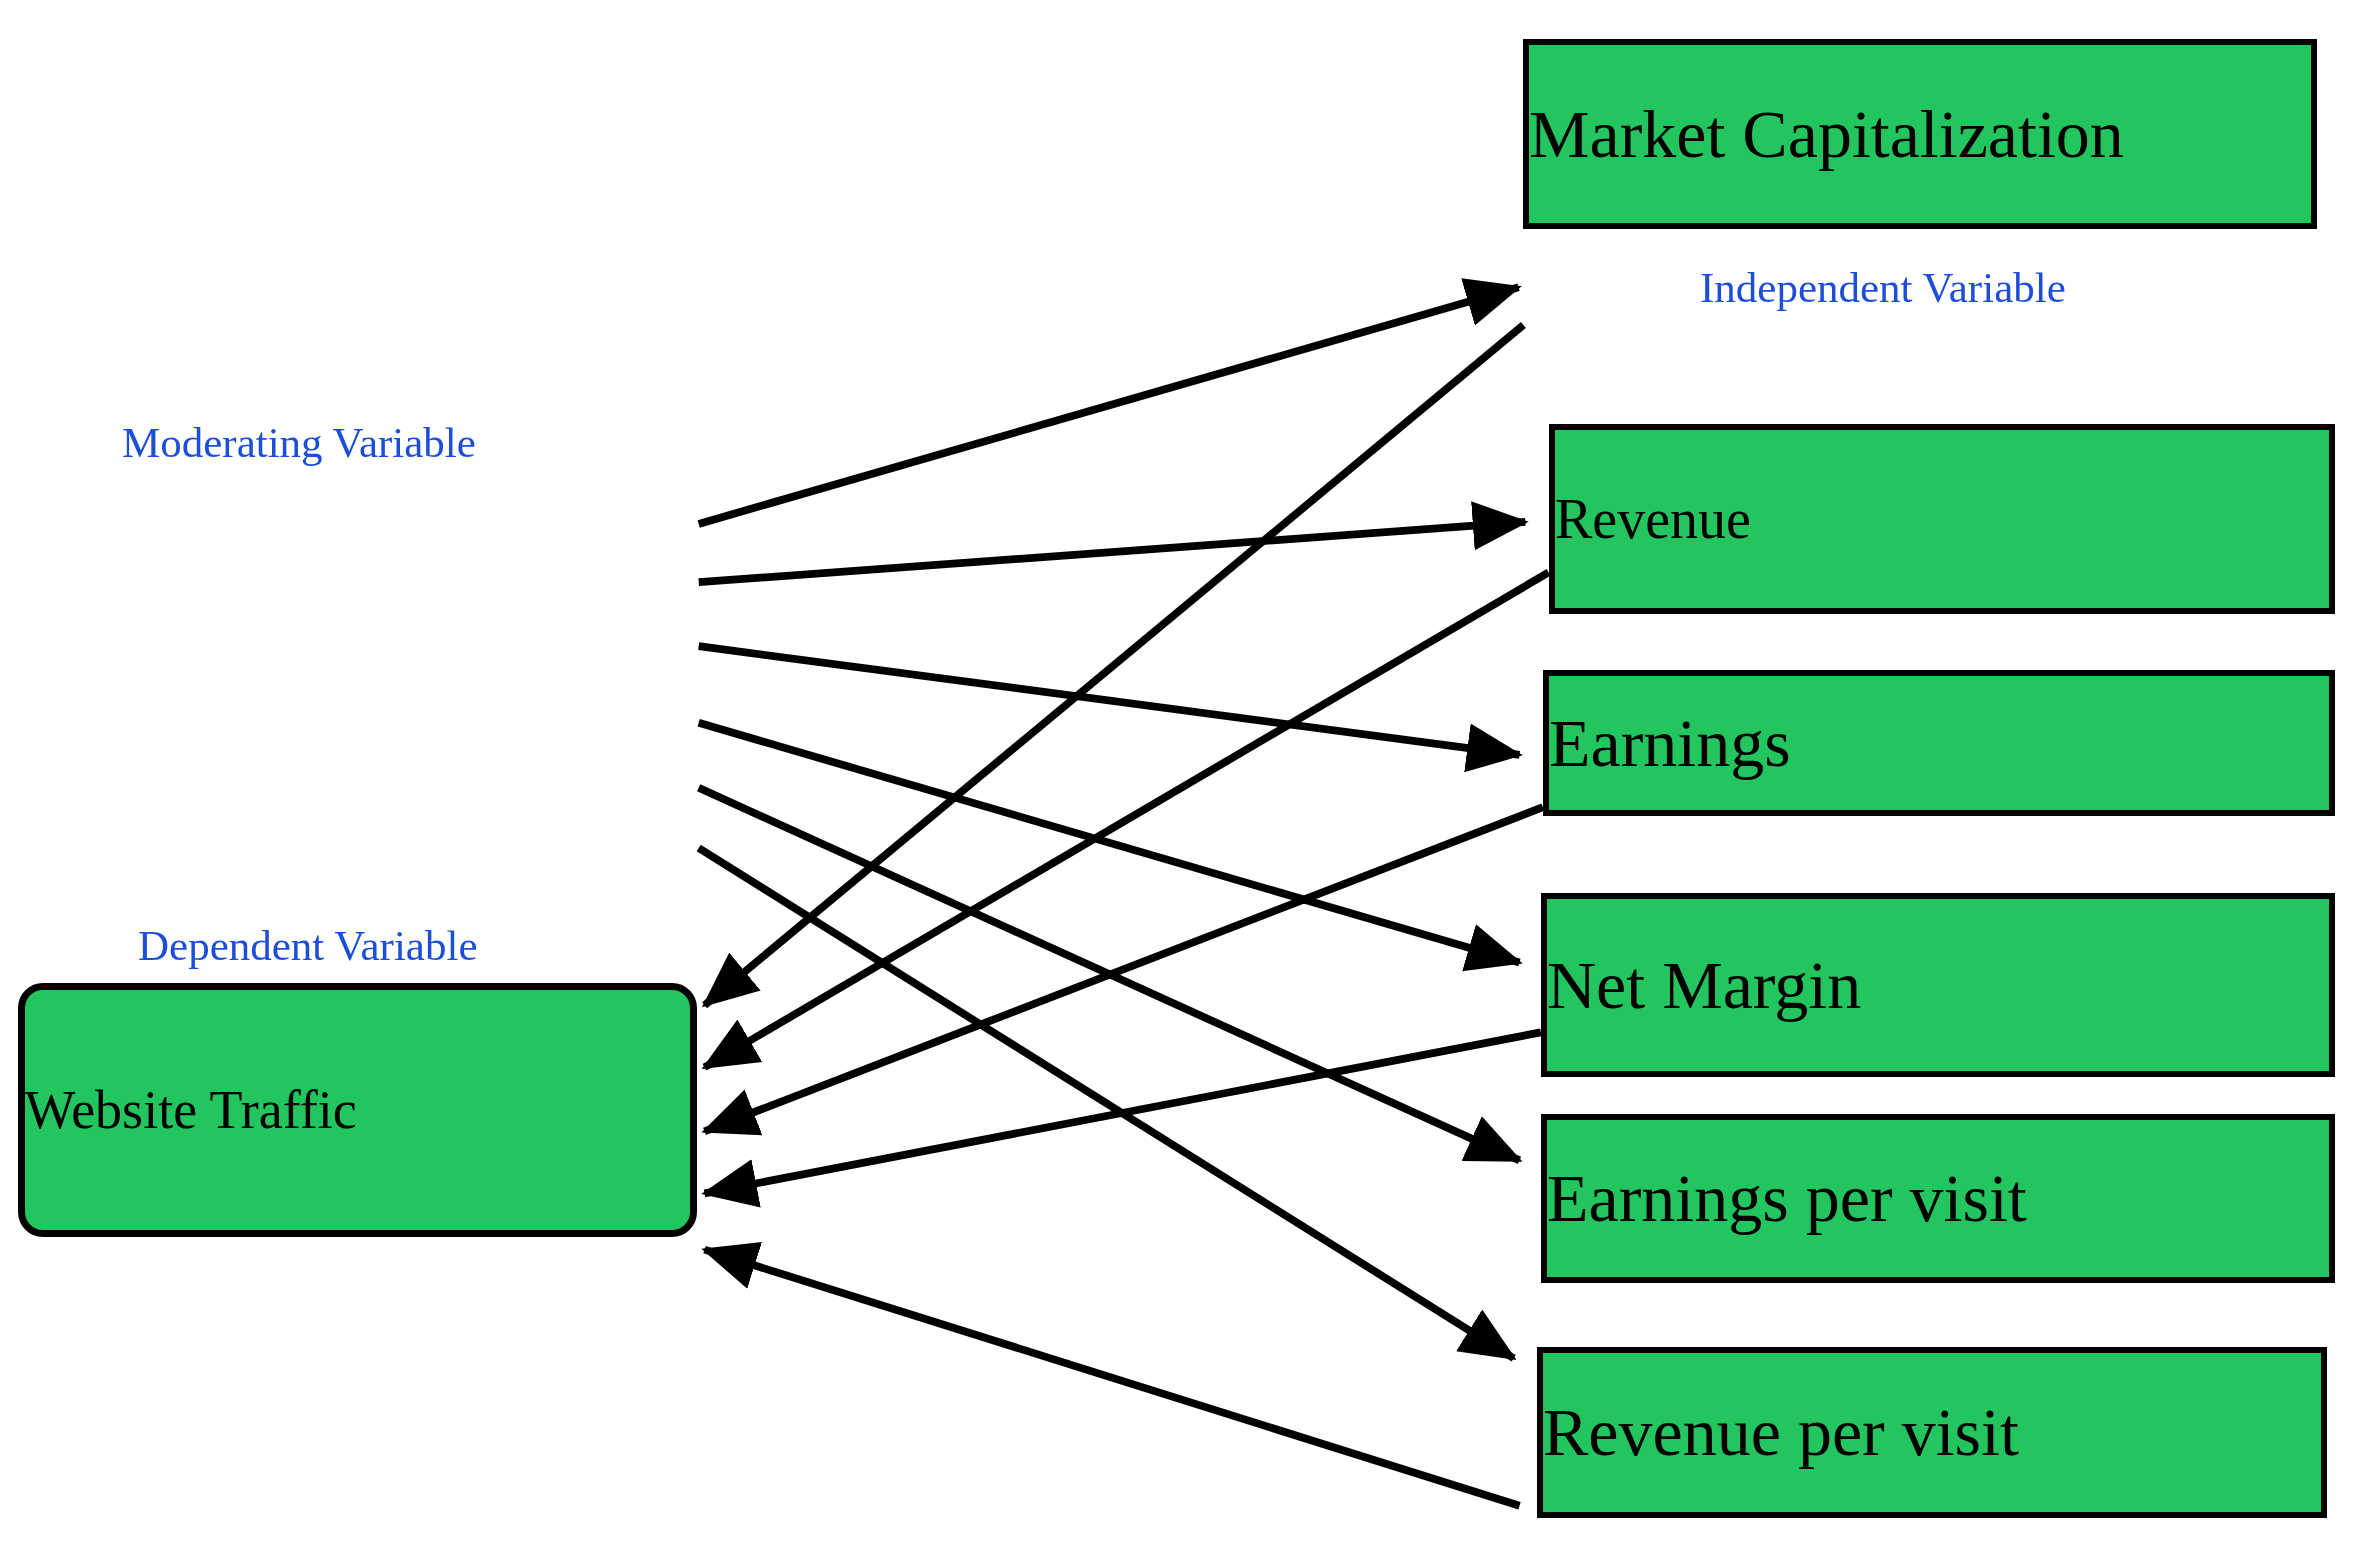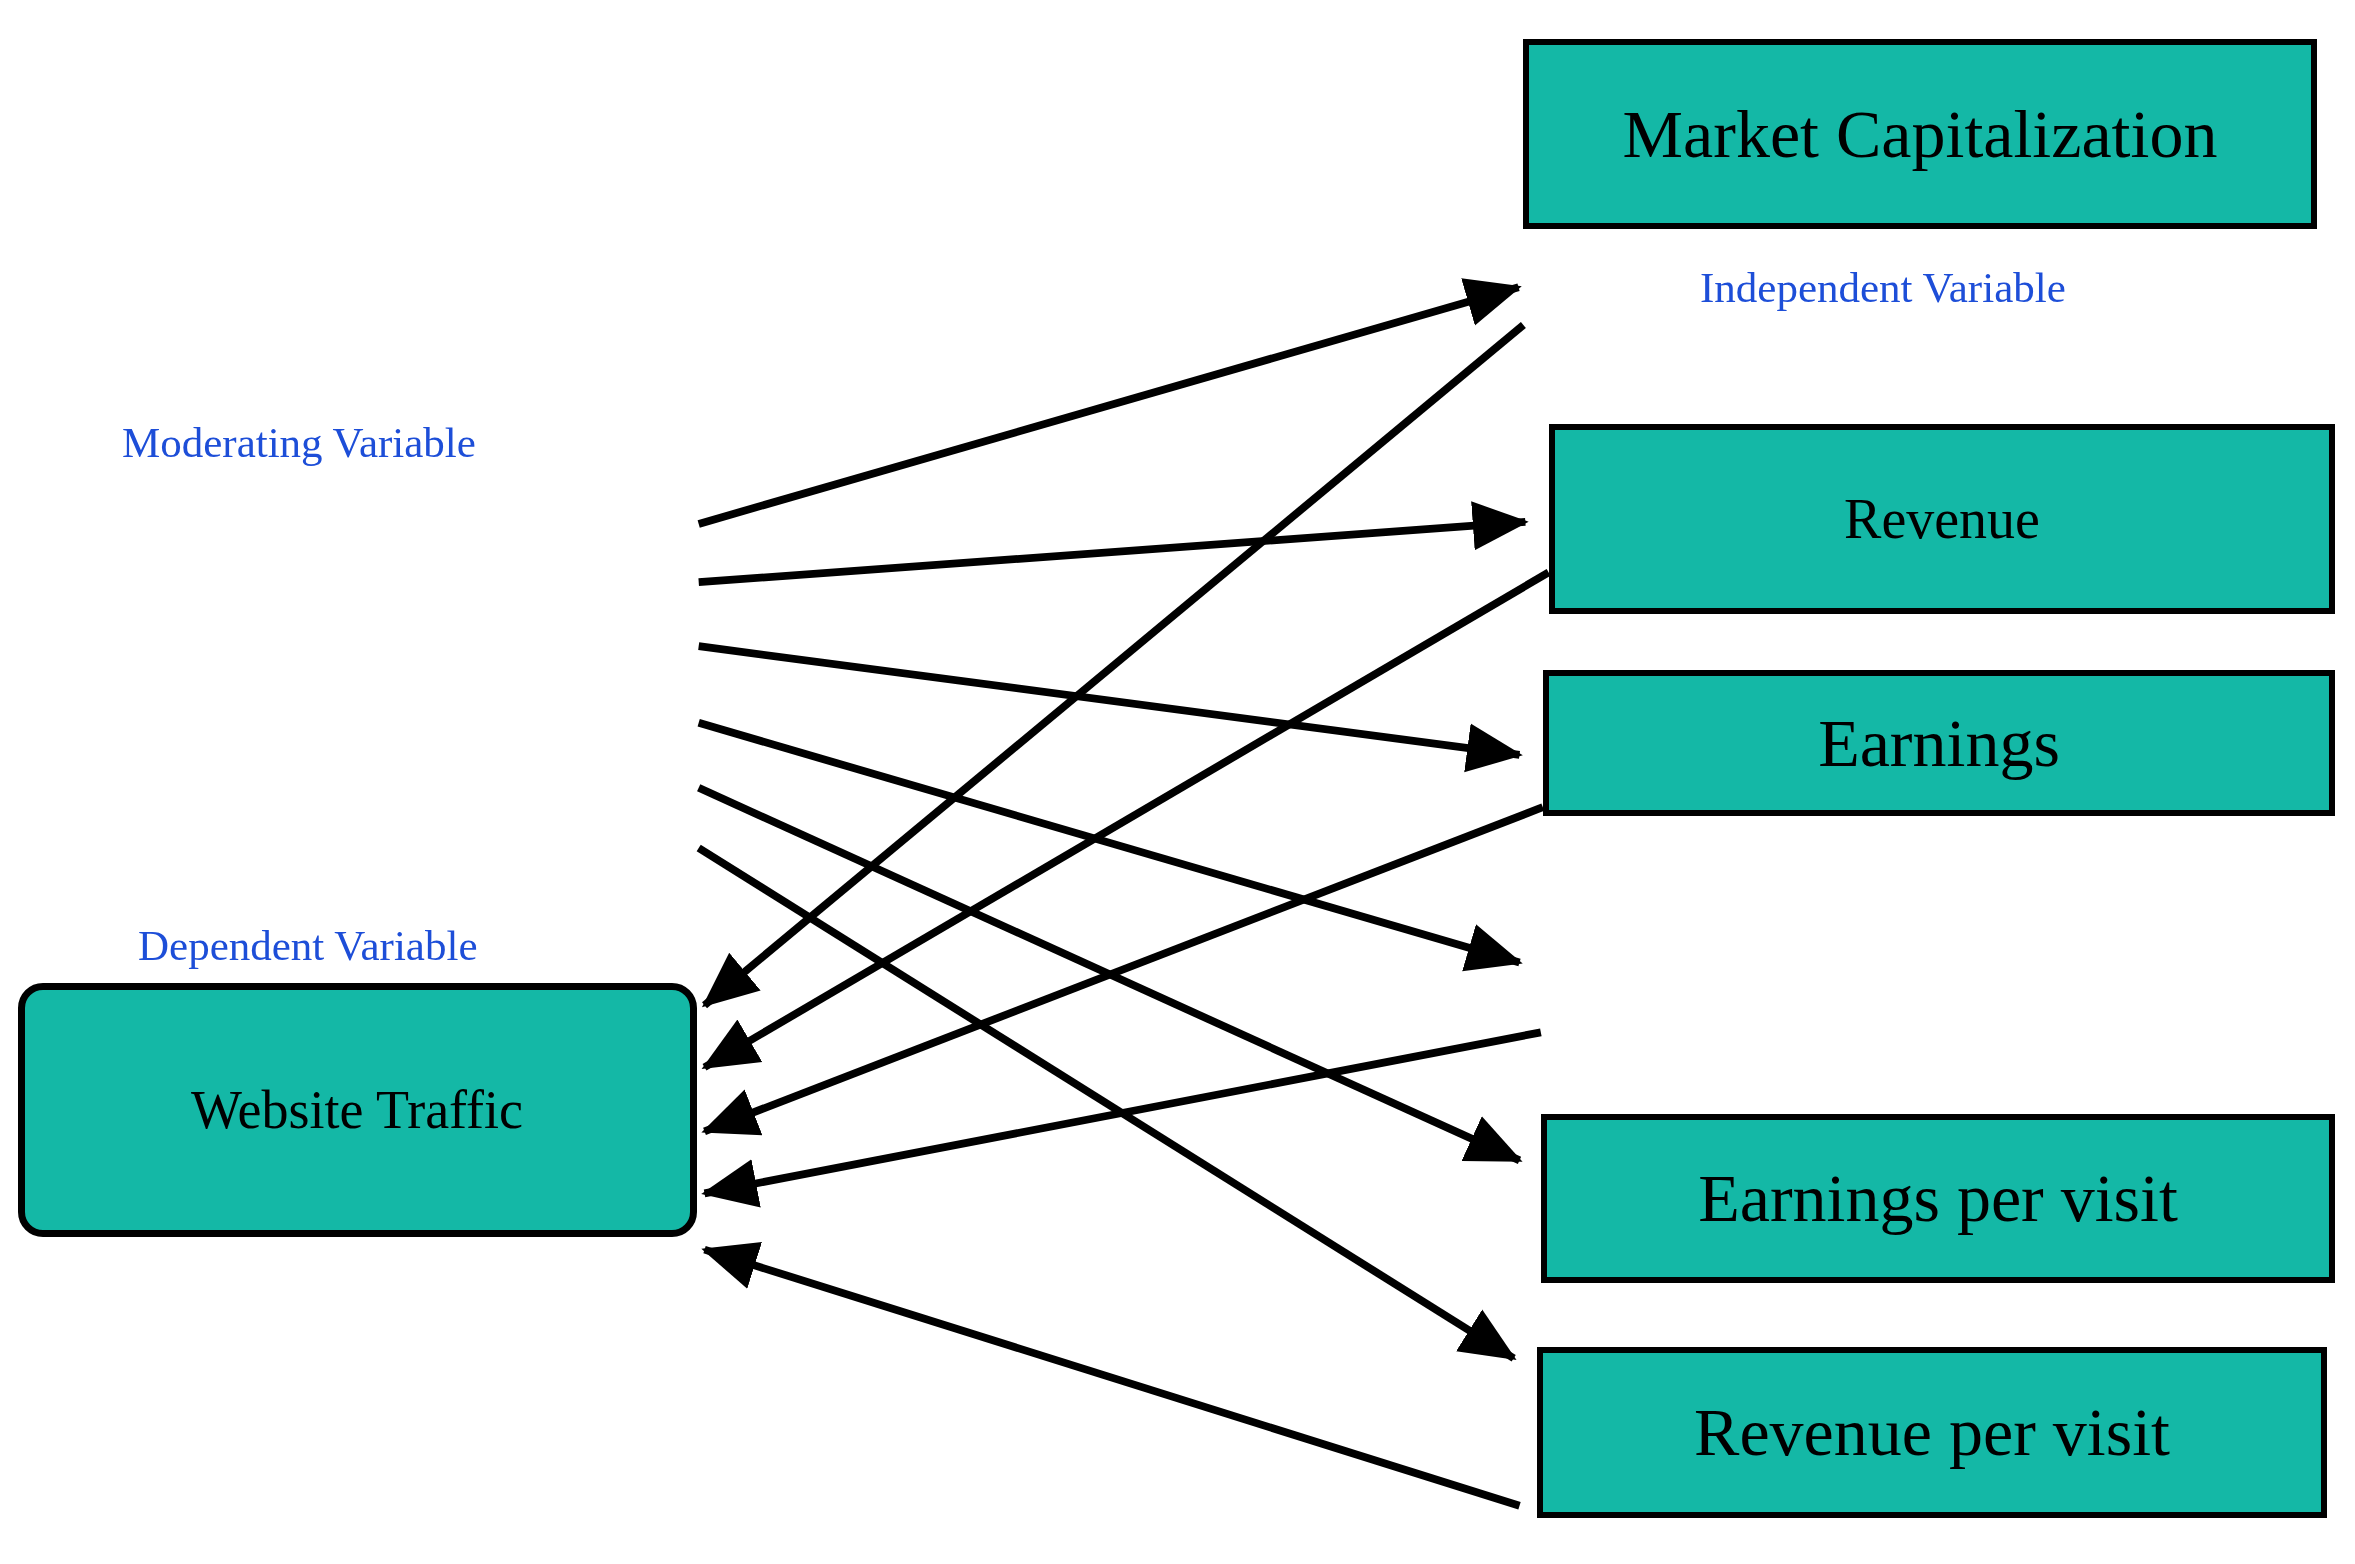--- a/index.html
+++ b/index.html
@@ -21,26 +21,25 @@
     position: absolute;
     left: 0;
     top: 0;
     width: 2355px;
     height: 1564px;
     pointer-events: none;
   }
   .node {
     position: absolute;
     box-sizing: border-box;
-    background: #14b8a6;
+    background: #22c55e;
     border: 6.8px solid #000000;
     display: flex;
     align-items: center;
     justify-content: center;
-    text-align: center;
     color: #000000;
     z-index: 3;
   }
   .node-label {
     display: block;
     width: 100%;
     line-height: 1.12;
   }
   .rounded {
     border-radius: 25px;
@@ -112,20 +111,23 @@
   </div>
 
   <div class="node" id="node-revenue">
     <span class="node-label">Revenue</span>
   </div>
 
   <div class="node" id="node-earnings">
     <span class="node-label">Earnings</span>
   </div>
 
+  <div class="node" id="node-net-margin">
+    <span class="node-label">Net Margin</span>
+  </div>
 
   <div class="node" id="node-eps-visit">
     <span class="node-label">Earnings per visit</span>
   </div>
 
   <div class="node" id="node-rev-visit">
     <span class="node-label">Revenue per visit</span>
   </div>
 
 </div>

